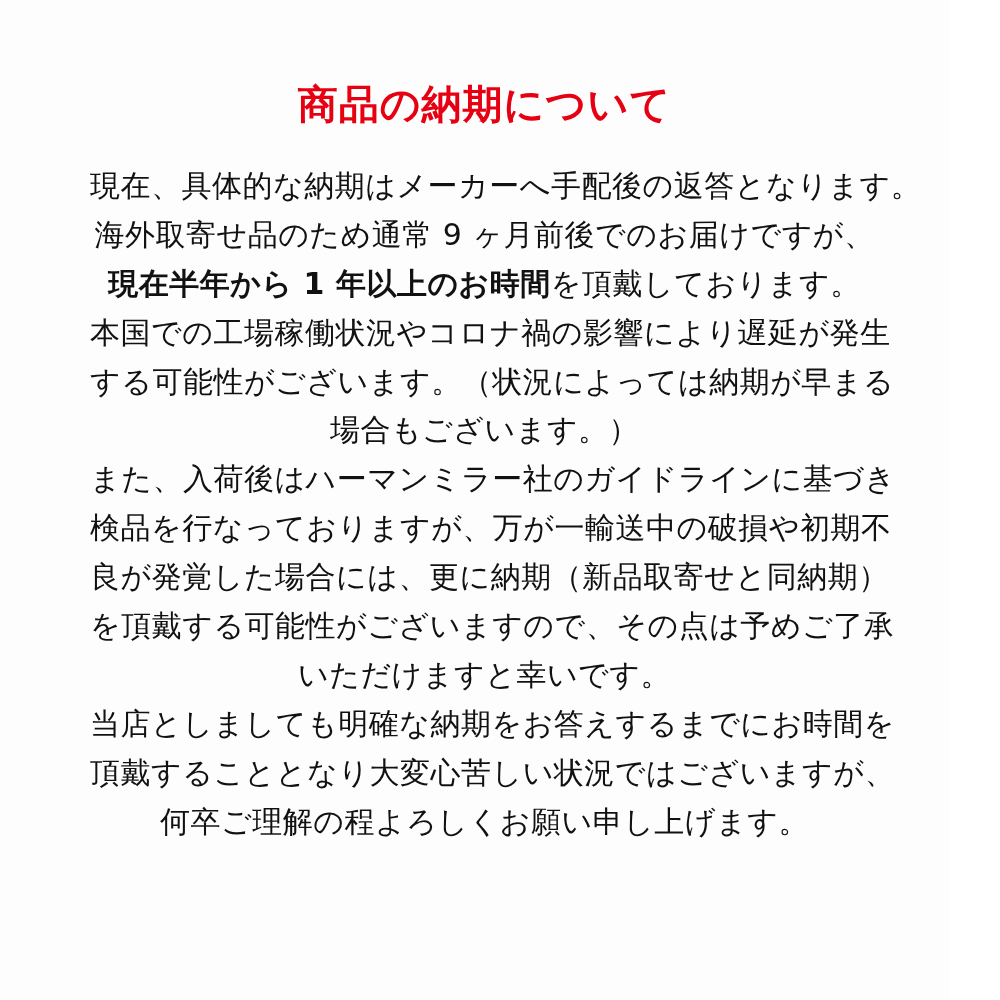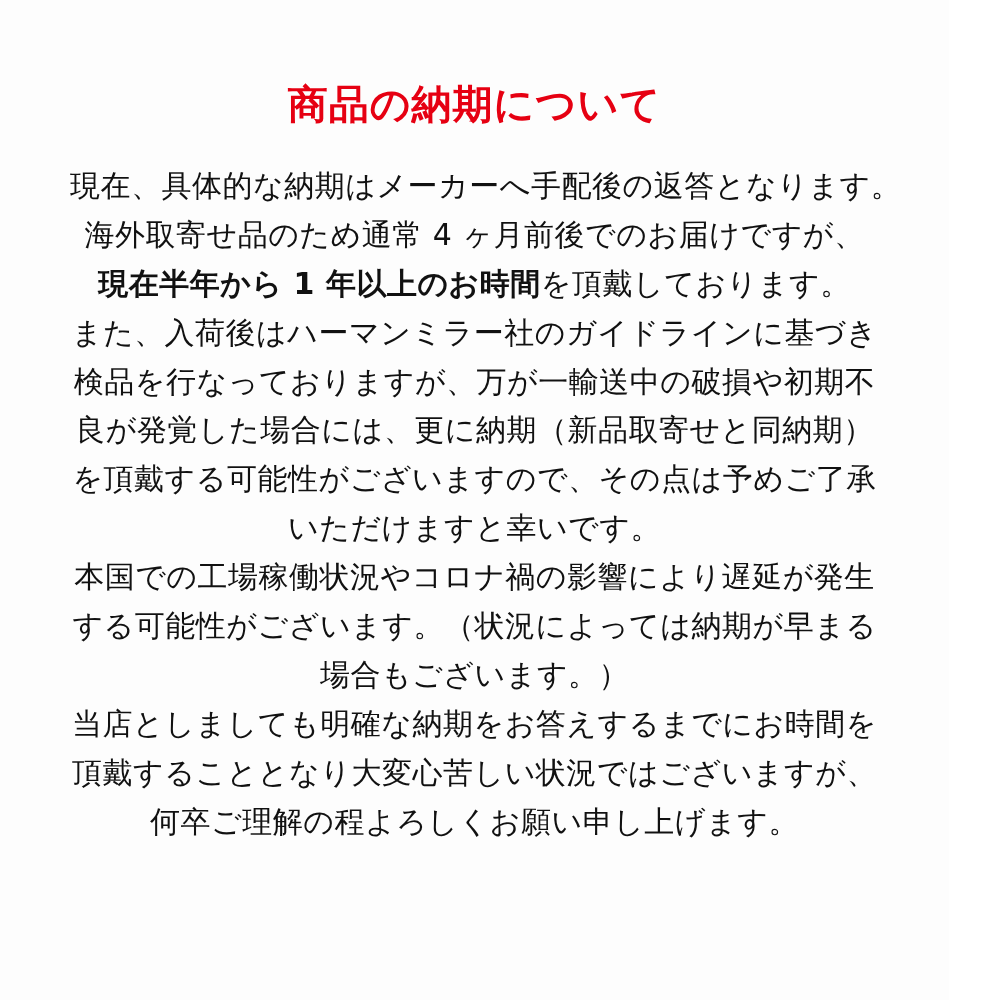--- a/index.html
+++ b/index.html
@@ -11,21 +11,21 @@
     height: 1000px;
     background: #ffffff;
     font-family: "DejaVu Sans", "Liberation Sans", sans-serif;
     overflow: hidden;
   }
   .page {
     position: relative;
     width: 949px;
     height: 1000px;
     box-sizing: border-box;
-    padding: 60px 70px 0 70px;
+    padding: 60px 70px 0 90px;
     background: #fdfdfd;
   }
   .notice-title {
     text-align: center;
     color: #e60012;
     font-size: 40px;
     font-weight: bold;
     letter-spacing: 1px;
     margin: 20px 0 34px 0;
     line-height: 1.2;
@@ -53,34 +53,34 @@
 <body>
 
 <div class="page">
 
   <h1 class="notice-title">商品の納期について</h1>
 
   <div class="notice-body">
 
   <p class="para">
         <span class="line"><span>現在、具体的な納期はメーカーへ手配後の返答となります。</span></span>
-        <span class="line"><span>海外取寄せ品のため通常 4 ヶ月前後でのお届けですが、</span></span>
+        <span class="line"><span>海外取寄せ品のため通常 9 ヶ月前後でのお届けですが、</span></span>
         <span class="line"><span class="bold">現在半年から 1 年以上のお時間</span><span>を頂戴しております。</span></span>
+      </p>
+      <p class="para">
+        <span class="line"><span>本国での工場稼働状況やコロナ禍の影響により遅延が発生</span></span>
+        <span class="line"><span>する可能性がございます。（状況によっては納期が早まる</span></span>
+        <span class="line"><span>場合もございます。）</span></span>
       </p>
       <p class="para">
         <span class="line"><span>また、入荷後はハーマンミラー社のガイドラインに基づき</span></span>
         <span class="line"><span>検品を行なっておりますが、万が一輸送中の破損や初期不</span></span>
         <span class="line"><span>良が発覚した場合には、更に納期（新品取寄せと同納期）</span></span>
         <span class="line"><span>を頂戴する可能性がございますので、その点は予めご了承</span></span>
         <span class="line"><span>いただけますと幸いです。</span></span>
-      </p>
-      <p class="para">
-        <span class="line"><span>本国での工場稼働状況やコロナ禍の影響により遅延が発生</span></span>
-        <span class="line"><span>する可能性がございます。（状況によっては納期が早まる</span></span>
-        <span class="line"><span>場合もございます。）</span></span>
       </p>
       <p class="para">
         <span class="line"><span>当店としましても明確な納期をお答えするまでにお時間を</span></span>
         <span class="line"><span>頂戴することとなり大変心苦しい状況ではございますが、</span></span>
         <span class="line"><span>何卒ご理解の程よろしくお願い申し上げます。</span></span>
       </p>
     </div>
 
 </div>
 

